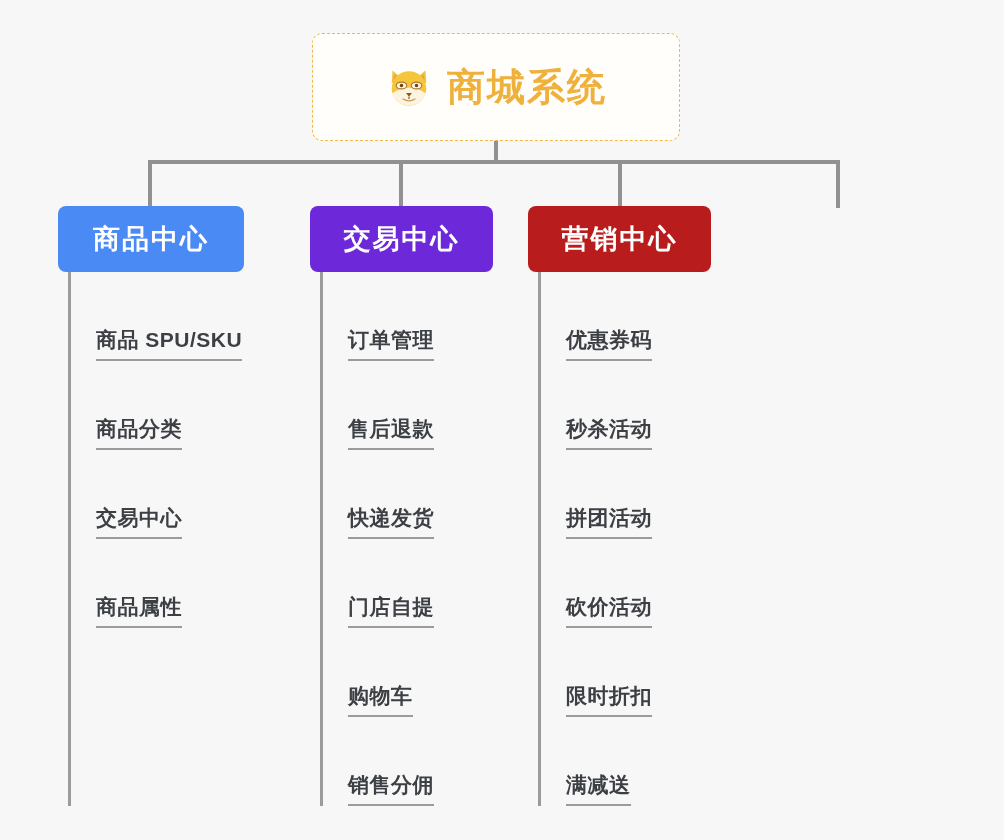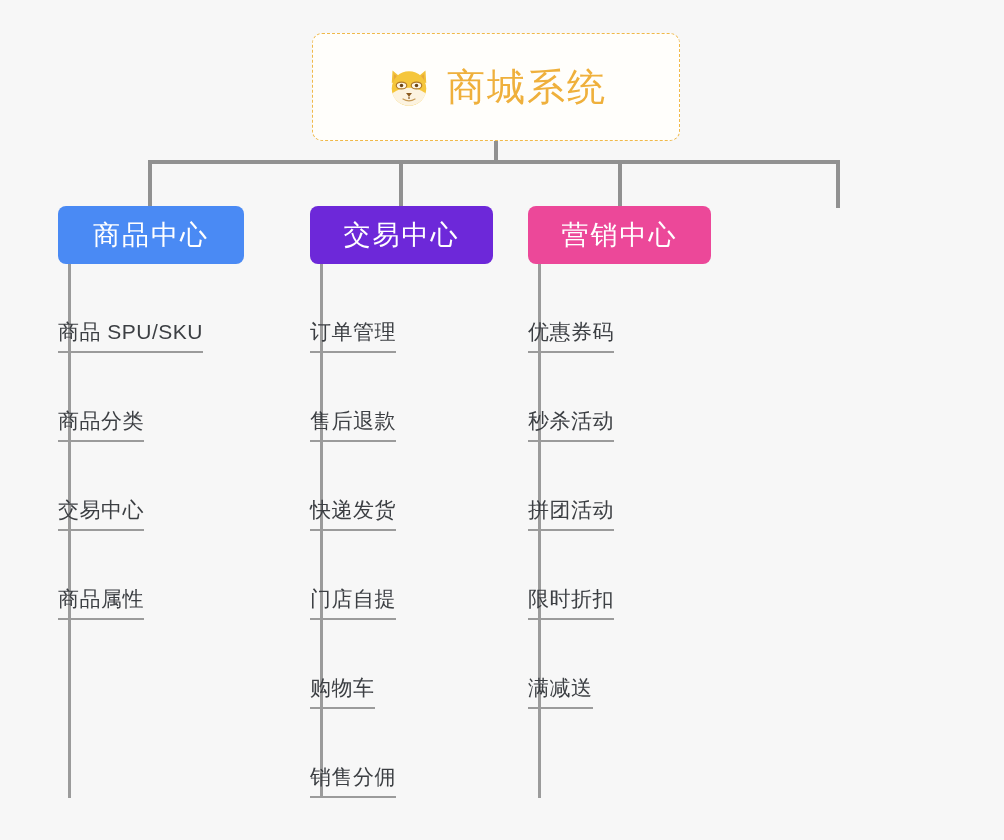--- a/index.html
+++ b/index.html
@@ -11,20 +11,21 @@
     height: 840px;
     background: #f7f7f7;
     font-family: "Liberation Sans", "DejaVu Sans", sans-serif;
     overflow: hidden;
     position: relative;
   }
 
   #mindmap {
     position: absolute;
     inset: 0;
+    font-weight: bold;
   }
 
   
   .root-node {
     position: absolute;
     left: 312px;
     top: 33px;
     width: 368px;
     height: 108px;
     box-sizing: border-box;
@@ -72,21 +73,21 @@
     width: 4px;
     height: 48px;
   }
 
   
   .column {
     position: absolute;
     top: 206px;
   }
   .cat-box {
-    height: 58px;
+    height: 66px;
     border-radius: 8px;
     color: #ffffff;
     font-size: 27px;
     letter-spacing: 2px;
     display: flex;
     align-items: center;
     justify-content: center;
     box-sizing: border-box;
     white-space: nowrap;
   }
@@ -106,20 +107,21 @@
   }
   .leaf {
     position: relative;
     height: 89px;
     box-sizing: border-box;
     display: flex;
     align-items: flex-end;
   }
   .leaf-label {
     position: relative;
+    margin-left: 38px;
     font-size: 21px;
     color: #3c3f43;
     line-height: 1;
     padding-bottom: 9px;
     border-bottom: 2px solid #9b9b9b;
     white-space: nowrap;
     letter-spacing: 0.5px;
   }
 </style>
 </head>
@@ -193,33 +195,36 @@
       <div class="leaf">
           <span class="leaf-label">购物车</span>
         </div>
       <div class="leaf">
           <span class="leaf-label">销售分佣</span>
         </div>
     </div>
   </div>
 
   <div class="column" style="left:528px;width:183px">
-    <div class="cat-box" style="background:#ec4899">营销中心</div>
+    <div class="cat-box" style="background:#b91c1c">营销中心</div>
     <div class="leaves">
       <div class="trunk" style="height:534px"></div>
       <div class="leaf">
           <span class="leaf-label">优惠券码</span>
         </div>
       <div class="leaf">
           <span class="leaf-label">秒杀活动</span>
         </div>
       <div class="leaf">
           <span class="leaf-label">拼团活动</span>
         </div>
       <div class="leaf">
+          <span class="leaf-label">砍价活动</span>
+        </div>
+      <div class="leaf">
           <span class="leaf-label">限时折扣</span>
         </div>
       <div class="leaf">
           <span class="leaf-label">满减送</span>
         </div>
     </div>
   </div>
 
 
 </div>

